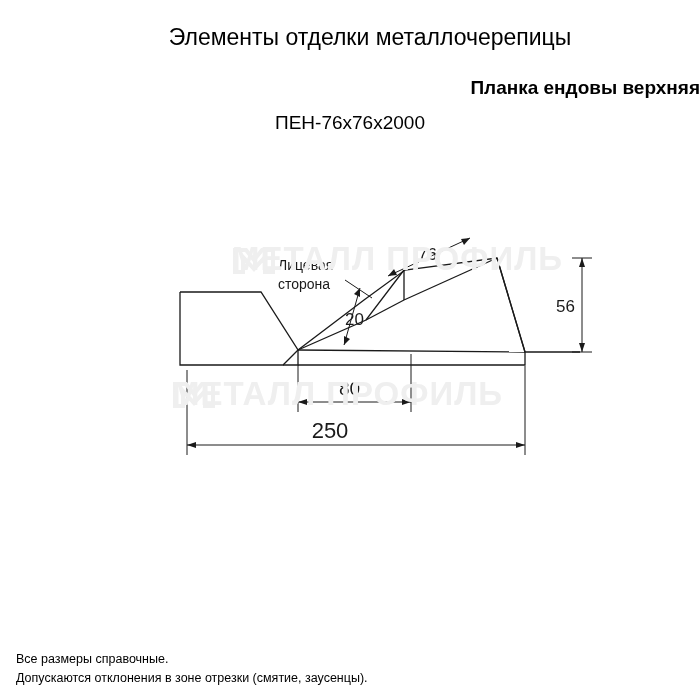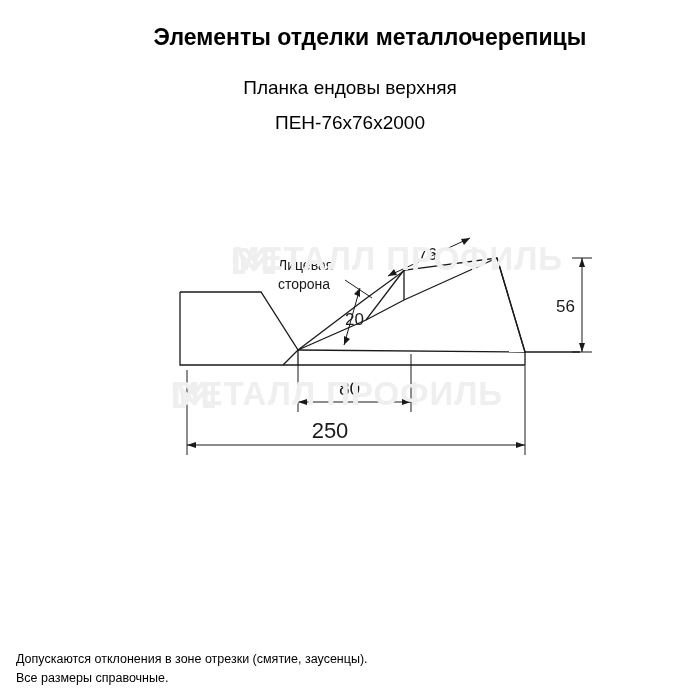--- a/index.html
+++ b/index.html
@@ -19,30 +19,31 @@
     position: relative;
     width: 700px;
     height: 700px;
   }
   .title-block {
     text-align: center;
     padding-top: 24px;
   }
   .main-title {
     font-size: 23px;
-    font-weight: bold;
+    font-weight: normal;
     letter-spacing: 0px;
     margin: 0;
     padding-left: 40px;
   }
   .sub-title {
     font-size: 19px;
-    font-weight: normal;
+    font-weight: bold;
     margin: 0;
     padding-top: 26px;
+    text-align: right;
   }
   .code-title {
     font-size: 19px;
     font-weight: normal;
     margin: 0;
     padding-top: 13px;
   }
   .drawing-area {
     position: absolute;
     left: 0;
@@ -169,17 +170,17 @@
 
       <g stroke="#1a1a1a" stroke-width="1" fill="none">
         <path d="M345 130 L372 148"></path>
       </g>
       <text x="278" y="120" font-size="14" fill="#1a1a1a">Лицевая</text>
       <text x="278" y="139" font-size="14" fill="#1a1a1a">сторона</text>
     </svg>
   </div>
 
   <div class="footer">
+    <div>Все размеры справочные.</div>
     <div>Допускаются отклонения в зоне отрезки (смятие, заусенцы).</div>
-    <div>Все размеры справочные.</div>
   </div>
 
 </div>
 
 </body></html>

